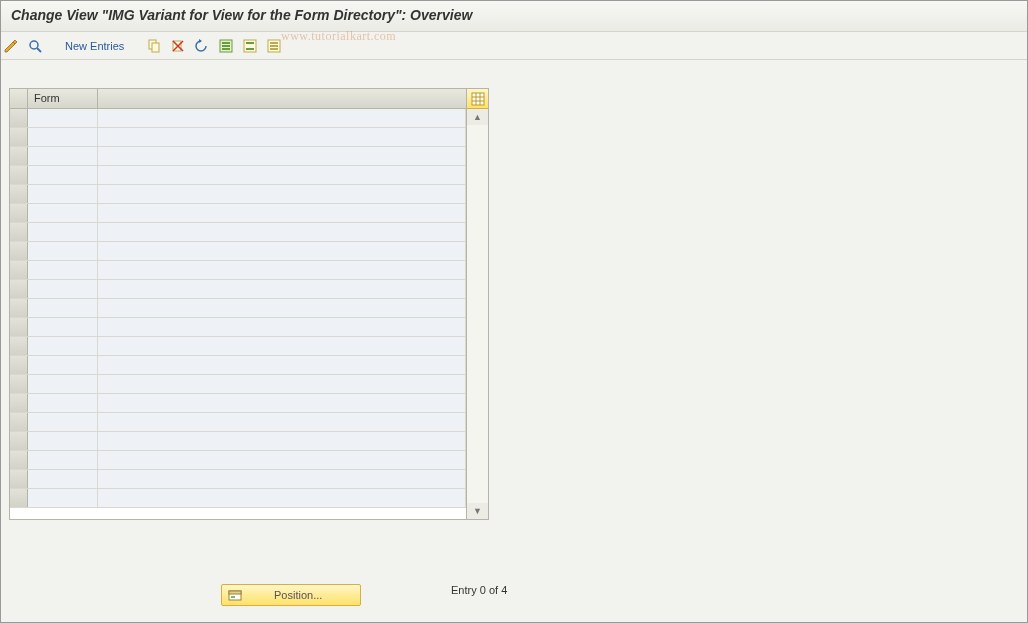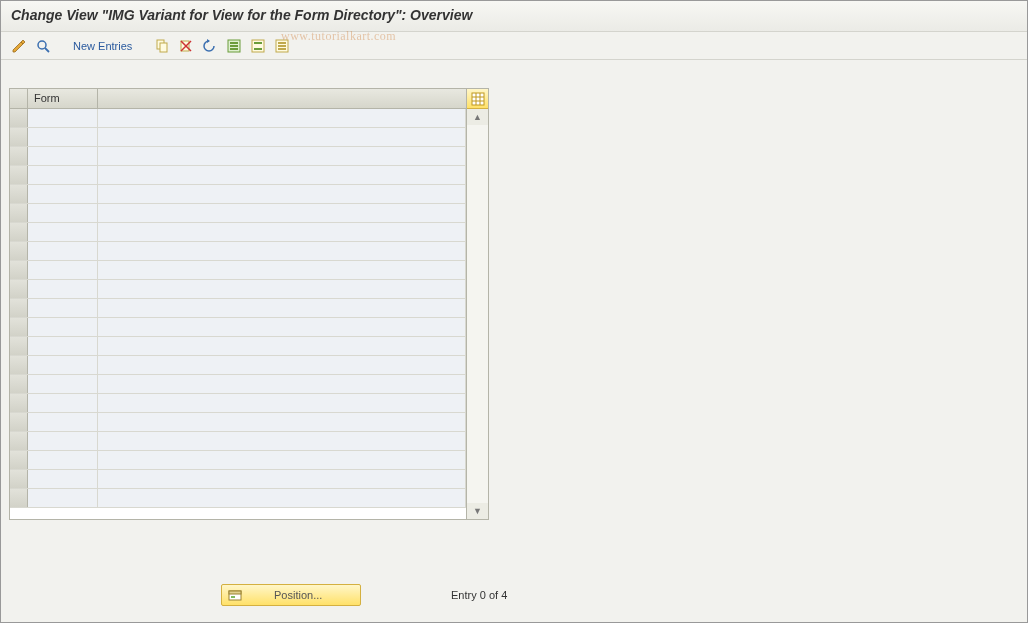--- a/index.html
+++ b/index.html
@@ -23,21 +23,21 @@
     .title-bar h1 {
       font-size: 14px;
       font-style: italic;
       font-weight: bold;
       color: #333;
     }
     
     .toolbar {
       display: flex;
       align-items: center;
-      padding: 4px 8px;
+      padding: 4px 0;
       background: #f2f2ee;
       border-bottom: 1px solid #d4d4cd;
       gap: 4px;
       height: 28px;
     }
     .toolbar-btn {
       display: inline-flex;
       align-items: center;
       justify-content: center;
       width: 20px;
@@ -144,21 +144,20 @@
     }
     .scroll-thumb-area { flex: 1; background: #f5f5f0; }
     
     .footer {
       position: absolute;
       bottom: 10px;
       left: 0;
       right: 0;
       padding: 6px 10px;
       display: flex;
-      align-items: center;
       gap: 90px;
     }
     .position-btn {
       margin-left: 210px;
       display: inline-flex;
       align-items: center;
       height: 22px;
       width: 140px;
       border: 1px solid #d4b040;
       background: linear-gradient(to bottom, #fff6c8, #ffe169);

